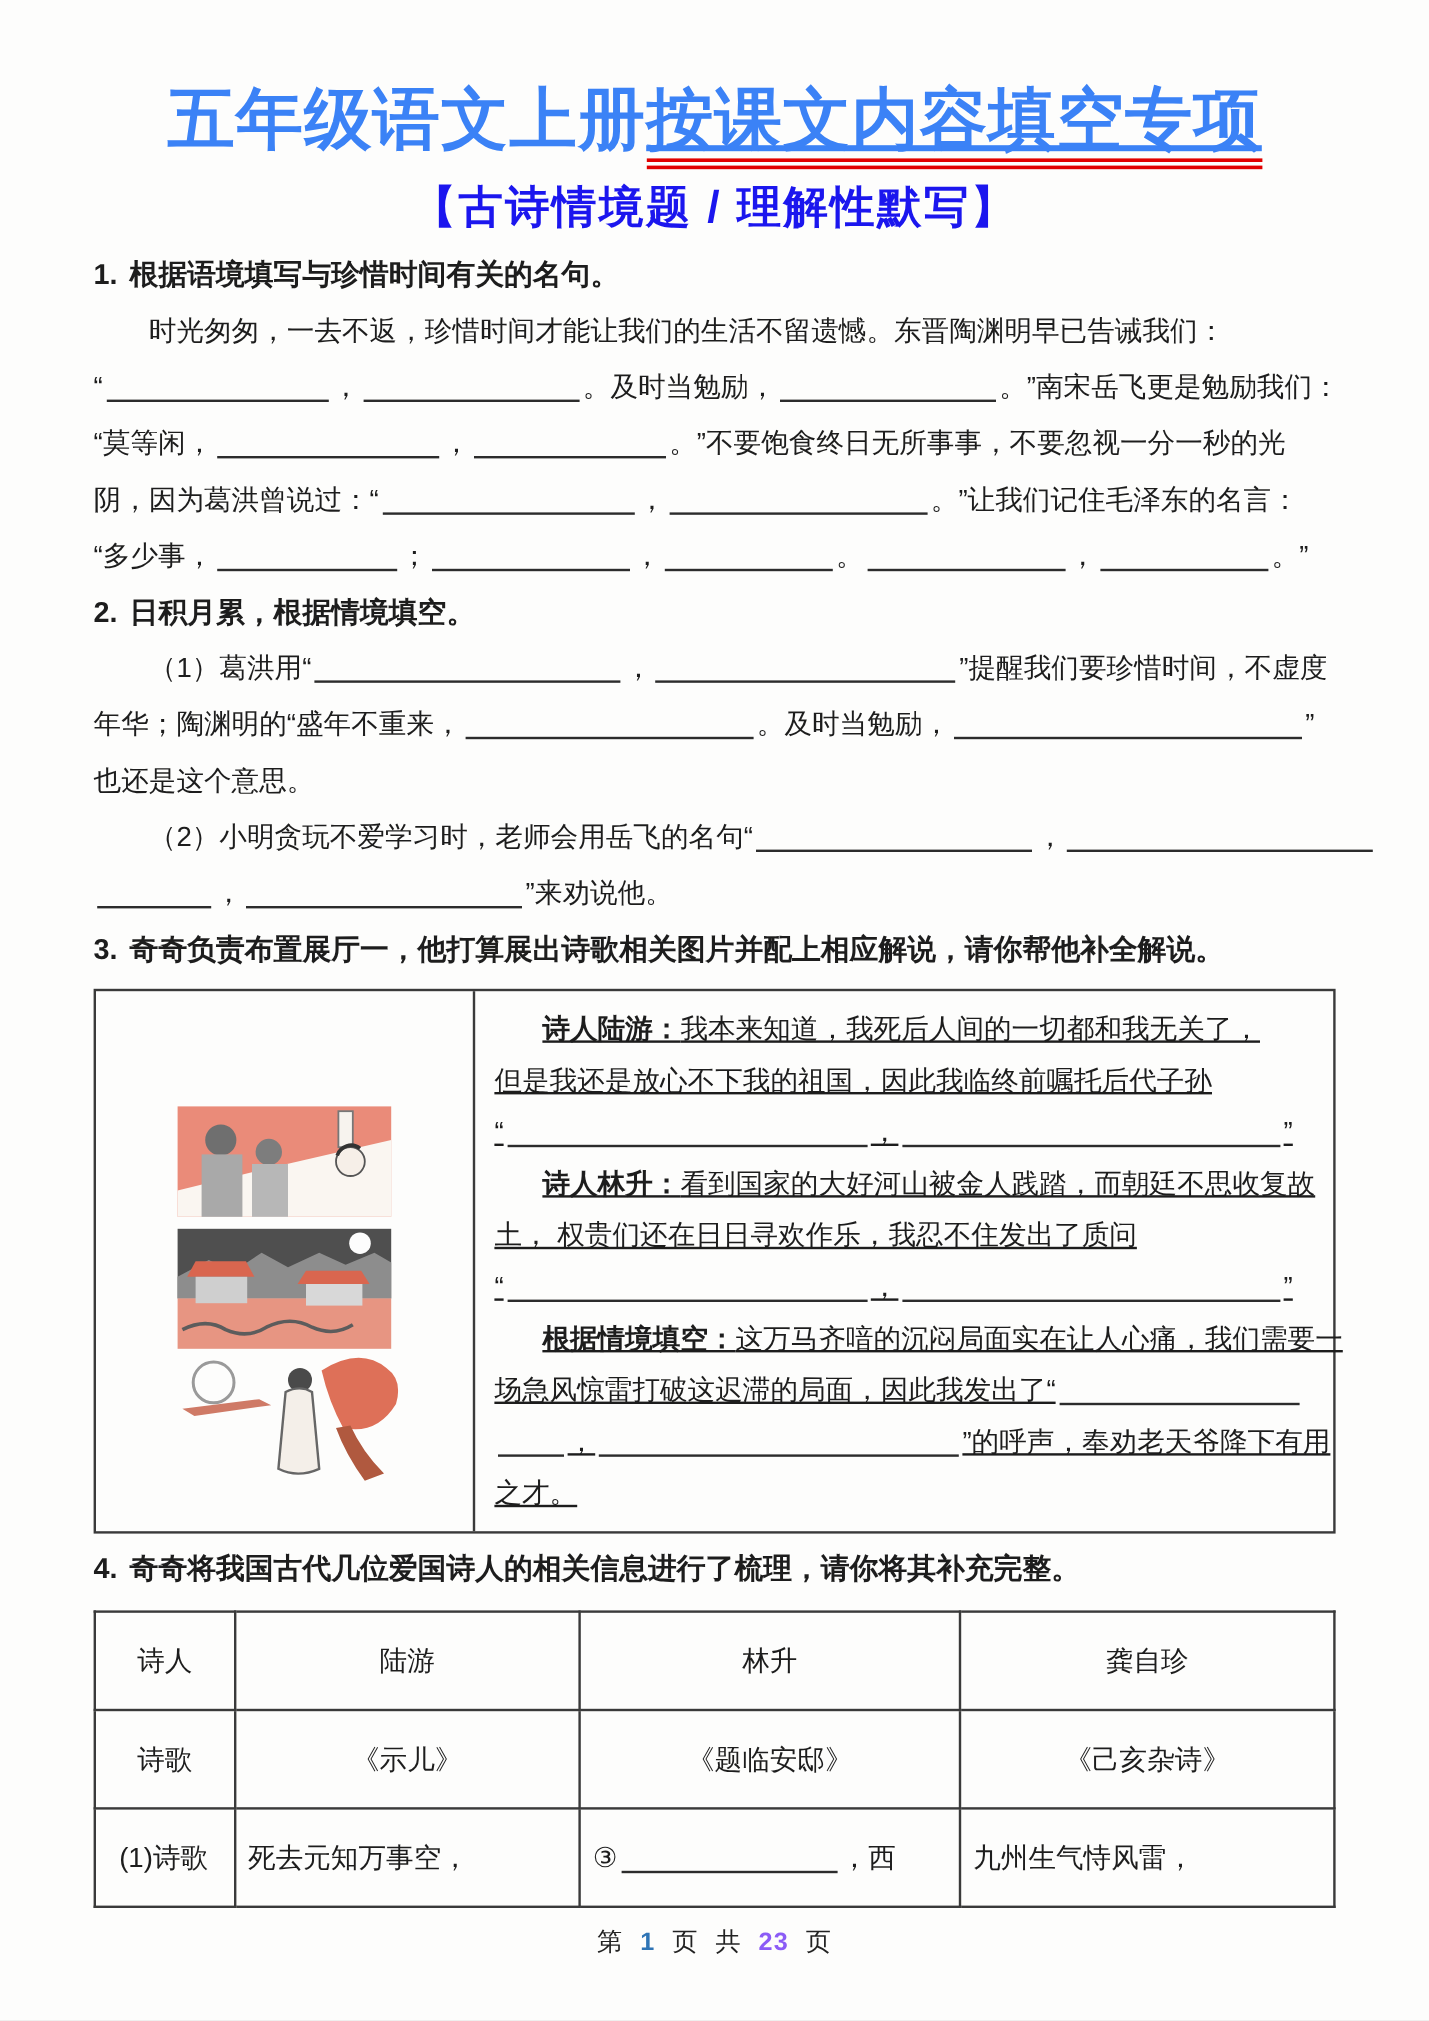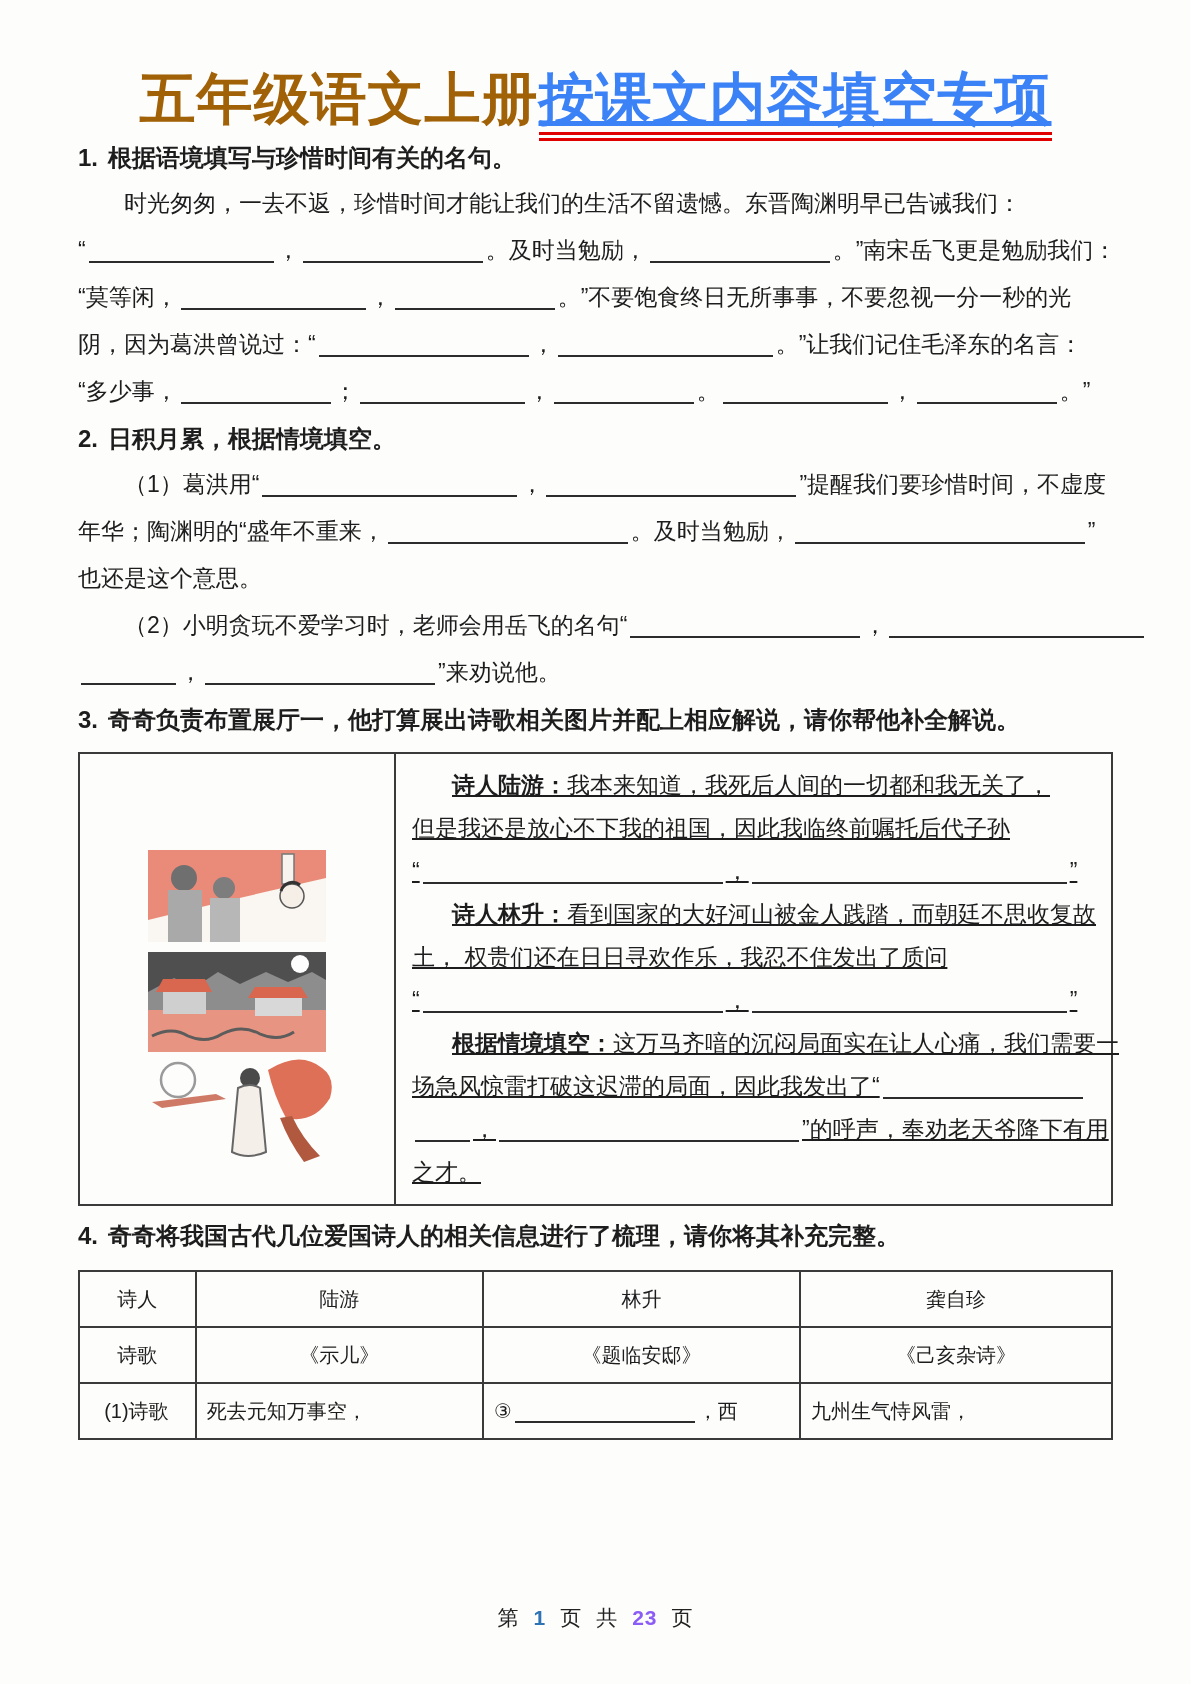--- a/index.html
+++ b/index.html
@@ -8,57 +8,58 @@
     width:1191px; height:1684px;
     margin:0 auto;
     background:#fdfdfc;
     box-sizing:border-box;
     padding:64px 78px 0 78px;
     font-family:"Liberation Sans","DejaVu Sans",sans-serif;
     color:#1d1d1d;
     overflow:hidden;
   }
   .title { margin:0; text-align:center; font-size:56px; font-weight:800; white-space:nowrap; letter-spacing:1px; line-height:1.25; }
-  .title .t-black { color:#a16207; }
+  .title .t-black { color:#3b82f6; }
   .title .t-red { color:#3b82f6; border-bottom:9px double #e10000; padding-bottom:2px;text-decoration:underline; }
   .subtitle { text-align:center; font-size:37px; font-weight:800; color:#1b16ee; margin:14px 0 10px 0; letter-spacing:2px; }
 
   .qh { font-size:24px; font-weight:800; line-height:44px; margin-top:2px; }
   .qh .qnum { margin-right:10px; }
   .line { font-size:23px; line-height:47px; white-space:nowrap; }
   .ind  { padding-left:46px; }
   .b { font-weight:800; }
   .blank { display:inline-block; height:2px; border-bottom:2.5px solid #2c2c2c; vertical-align:-5px; margin:0 3px; }
 
   .exhibit { display:flex; border:2.5px solid #3a3a3a; margin:10px 0 8px 0; background:#fdfdfc; }
   .ex-left { flex:none; width:316px; border-right:2.5px solid #3a3a3a; box-sizing:border-box;
              display:flex; justify-content:center; align-items:flex-start; padding-top:86px; }
   .ex-right { flex:1; padding:10px 14px 10px 16px;text-decoration:underline; }
   .ex-right .line { line-height:43px; }
   .ind-box { padding-left:40px; }
 
   .ptable { width:100%; border-collapse:collapse; table-layout:fixed; margin-top:12px; }
-  .ptable td { border:2.5px solid #3a3a3a; font-size:20px; height:54px; text-align:center; padding:0 6px;
+  .ptable td { border:2.5px solid #3a3a3a; font-size:23px; height:54px; text-align:center; padding:13px 6px;
                overflow:hidden; white-space:nowrap; }
   .ptable tr.poem-row td { text-align:left; padding-left:10px; }
   .ptable tr.poem-row td.c0 { text-align:center; padding-left:4px; }
 
   .footer { position:absolute; left:0; right:0; bottom:52px; text-align:center; font-size:21px;
             letter-spacing:1px; color:#222; }
   .footer span { margin:0 7px; }
   .pg-num { color:#2e74b5; font-weight:600; }
   .pg-total { color:#8b5cf6; font-weight:600; }
 </style>
 </head>
 <body>
 
 <div class="page">
 
   <h1 class="title"><span class="t-black">五年级语文上册</span><span class="t-red">按课文内容填空专项</span></h1>
 
+  <div class="subtitle">【古诗情境题 / 理解性默写】</div>
 
   <div class="qh">
     <span class="qnum">1.</span><span>根据语境填写与珍惜时间有关的名句。</span>
   </div>
   <div class="line ind"><span>时光匆匆，一去不返，珍惜时间才能让我们的生活不留遗憾。东晋陶渊明早已告诫我们：</span></div>
   <div class="line"><span>“</span><span class="blank" style="width: 185px;"></span><span>，</span><span class="blank" style="width: 180px;"></span><span>。及时当勉励，</span><span class="blank" style="width: 180px;"></span><span>。”南宋岳飞更是勉励我们：</span></div>
   <div class="line"><span>“莫等闲，</span><span class="blank" style="width: 185px;"></span><span>，</span><span class="blank" style="width: 160px;"></span><span>。”不要饱食终日无所事事，不要忽视一分一秒的光</span></div>
   <div class="line"><span>阴，因为葛洪曾说过：“</span><span class="blank" style="width: 210px;"></span><span>，</span><span class="blank" style="width: 215px;"></span><span>。”让我们记住毛泽东的名言：</span></div>
   <div class="line"><span>“多少事，</span><span class="blank" style="width: 150px;"></span><span>；</span><span class="blank" style="width: 165px;"></span><span>，</span><span class="blank" style="width: 140px;"></span><span>。</span><span class="blank" style="width: 165px;"></span><span>，</span><span class="blank" style="width: 140px;"></span><span>。”</span></div>
 

